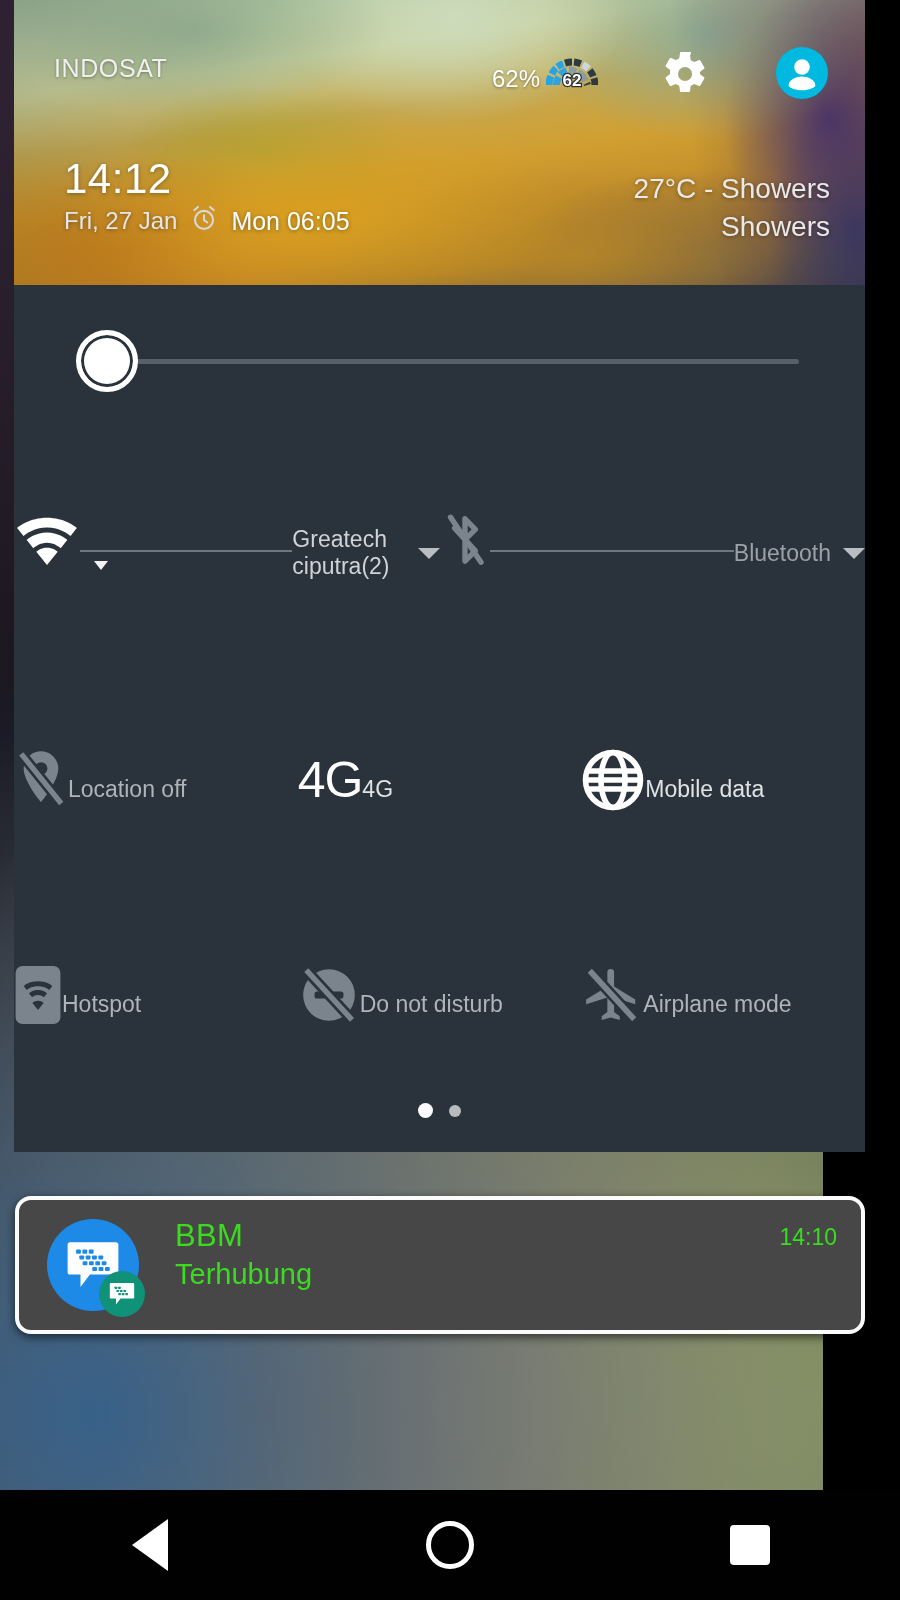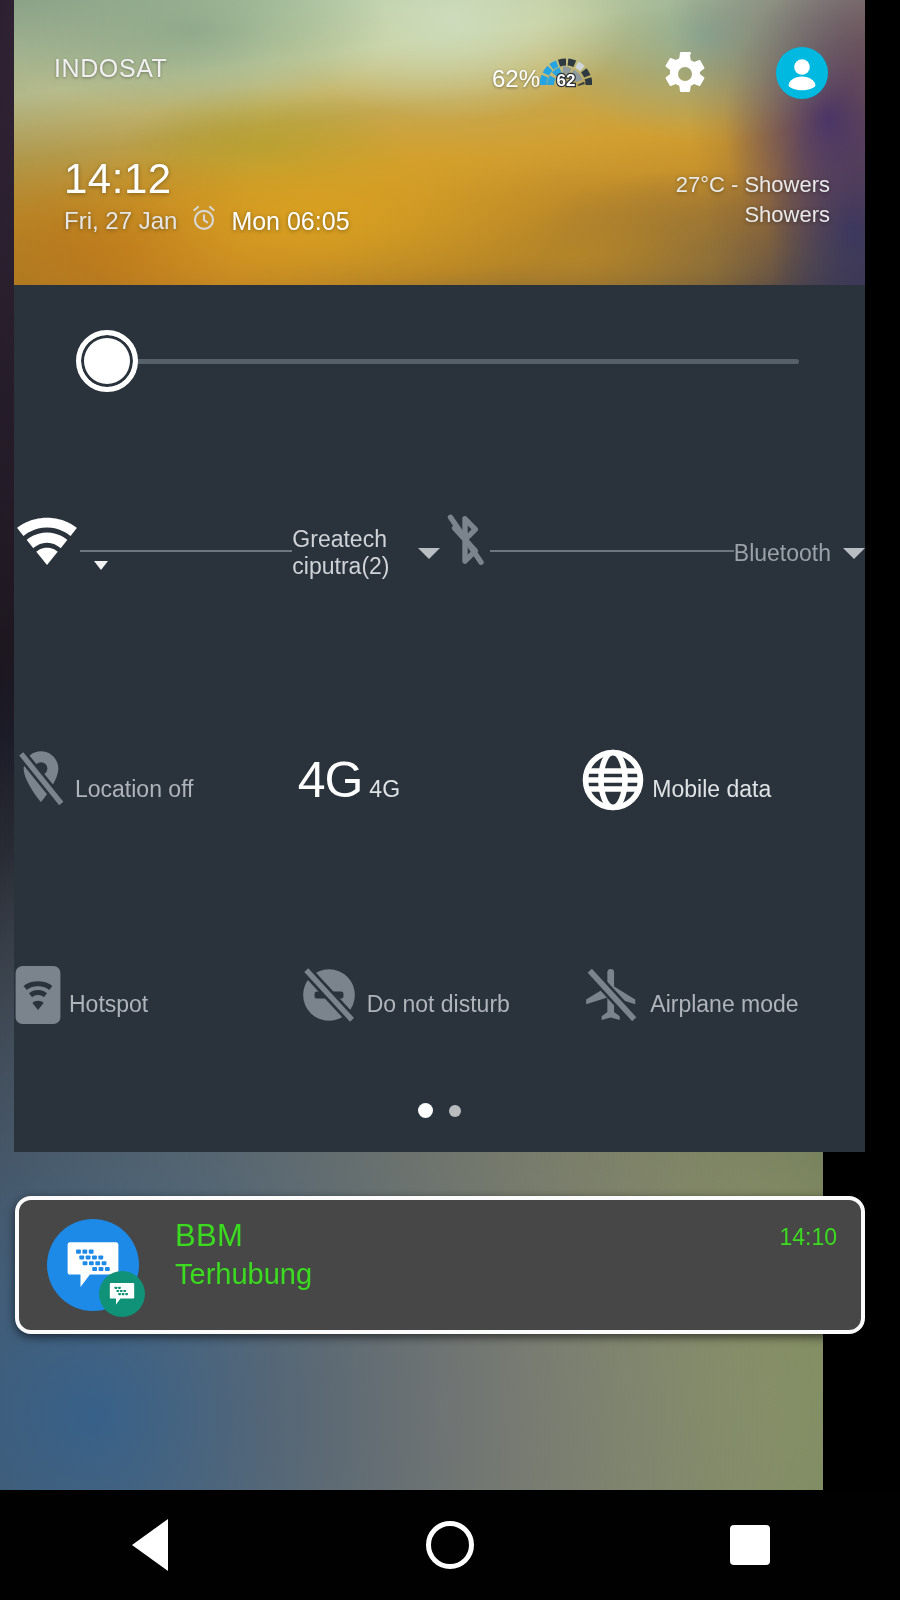--- a/index.html
+++ b/index.html
@@ -56,41 +56,41 @@
   }
 
   .hdr-row { position:absolute; z-index:3; }
 
   #carrier {
     left:40px; top:54px;
     font-size:25px; color:#f0f0f0; letter-spacing:.6px;
     text-shadow:0 1px 3px rgba(0,0,0,.35);
   }
 
-  #battery-group { left:478px; top:55px; display:flex; align-items:center; }
+  #battery-group { left:478px; top:55px; display:flex; align-items:center; gap:6px; }
   #battery-pct { font-size:24px; color:#fff; text-shadow:0 1px 3px rgba(0,0,0,.4); }
 
   #gear-btn   { left:647px; top:50px; width:48px; height:48px; }
   #avatar-btn { left:762px; top:47px; width:52px; height:52px; }
 
   #clock {
     left:50px; top:155px;
     font-size:42px; color:#fff; font-weight:300; letter-spacing:.5px;
     text-shadow:0 1px 4px rgba(0,0,0,.35);
   }
   #date-row {
     left:50px; top:203px; display:flex; align-items:center; gap:12px;
     font-size:24px; color:#e6e6e6; font-weight:300;
     text-shadow:0 1px 4px rgba(0,0,0,.4);
   }
   #alarm-time { color:#fff; font-size:25px; }
 
   #weather {
     right:35px; top:170px; text-align:right;
-    font-size:22px; color:#e9e9e9; font-weight:300; line-height:1.35;
+    font-size:28px; color:#e9e9e9; font-weight:300; line-height:1.35;
     text-shadow:0 1px 4px rgba(0,0,0,.4);
   }
 
   
   #qs-panel {
     position:absolute; left:14px; top:285px; width:851px; height:867px;
     background:#2a333b;
   }
 
   
@@ -125,21 +125,21 @@
     width:0; height:0; border-left:7px solid transparent; border-right:7px solid transparent;
     border-top:9px solid #f2f2f2;
   }
 
   
   .tile-grid { position:absolute; left:0; width:851px; display:flex; }
   #tile-row-mid { top:400px; height:190px; }
   #tile-row-bot { top:615px; height:190px; }
   .tile { width:33.333%; display:flex; align-items:center; }
   .tile .t-icon { height:86px; display:flex; align-items:center; justify-content:center; }
-  .tile .t-label { margin-top:18px; font-size:23px; font-weight:300; color:#dfe3e6;margin-left:7px; }
+  .tile .t-label { margin-top:18px; font-size:23px; font-weight:300; color:#dfe3e6; }
   .tile.off .t-label { color:#aeb4ba; }
   .tile .t-4g { font-size:50px; color:#fff; font-weight:400; letter-spacing:-1px; line-height:1; }
 
   
   #page-dots { position:absolute; left:0; top:818px; width:851px; display:flex; justify-content:center; align-items:center; gap:16px; }
   .dot { border-radius:50%; }
   .dot.active { width:15px; height:15px; background:#fdfdfd; }
   .dot.inactive { width:12px; height:12px; background:#b9bcbf; }
 
   

